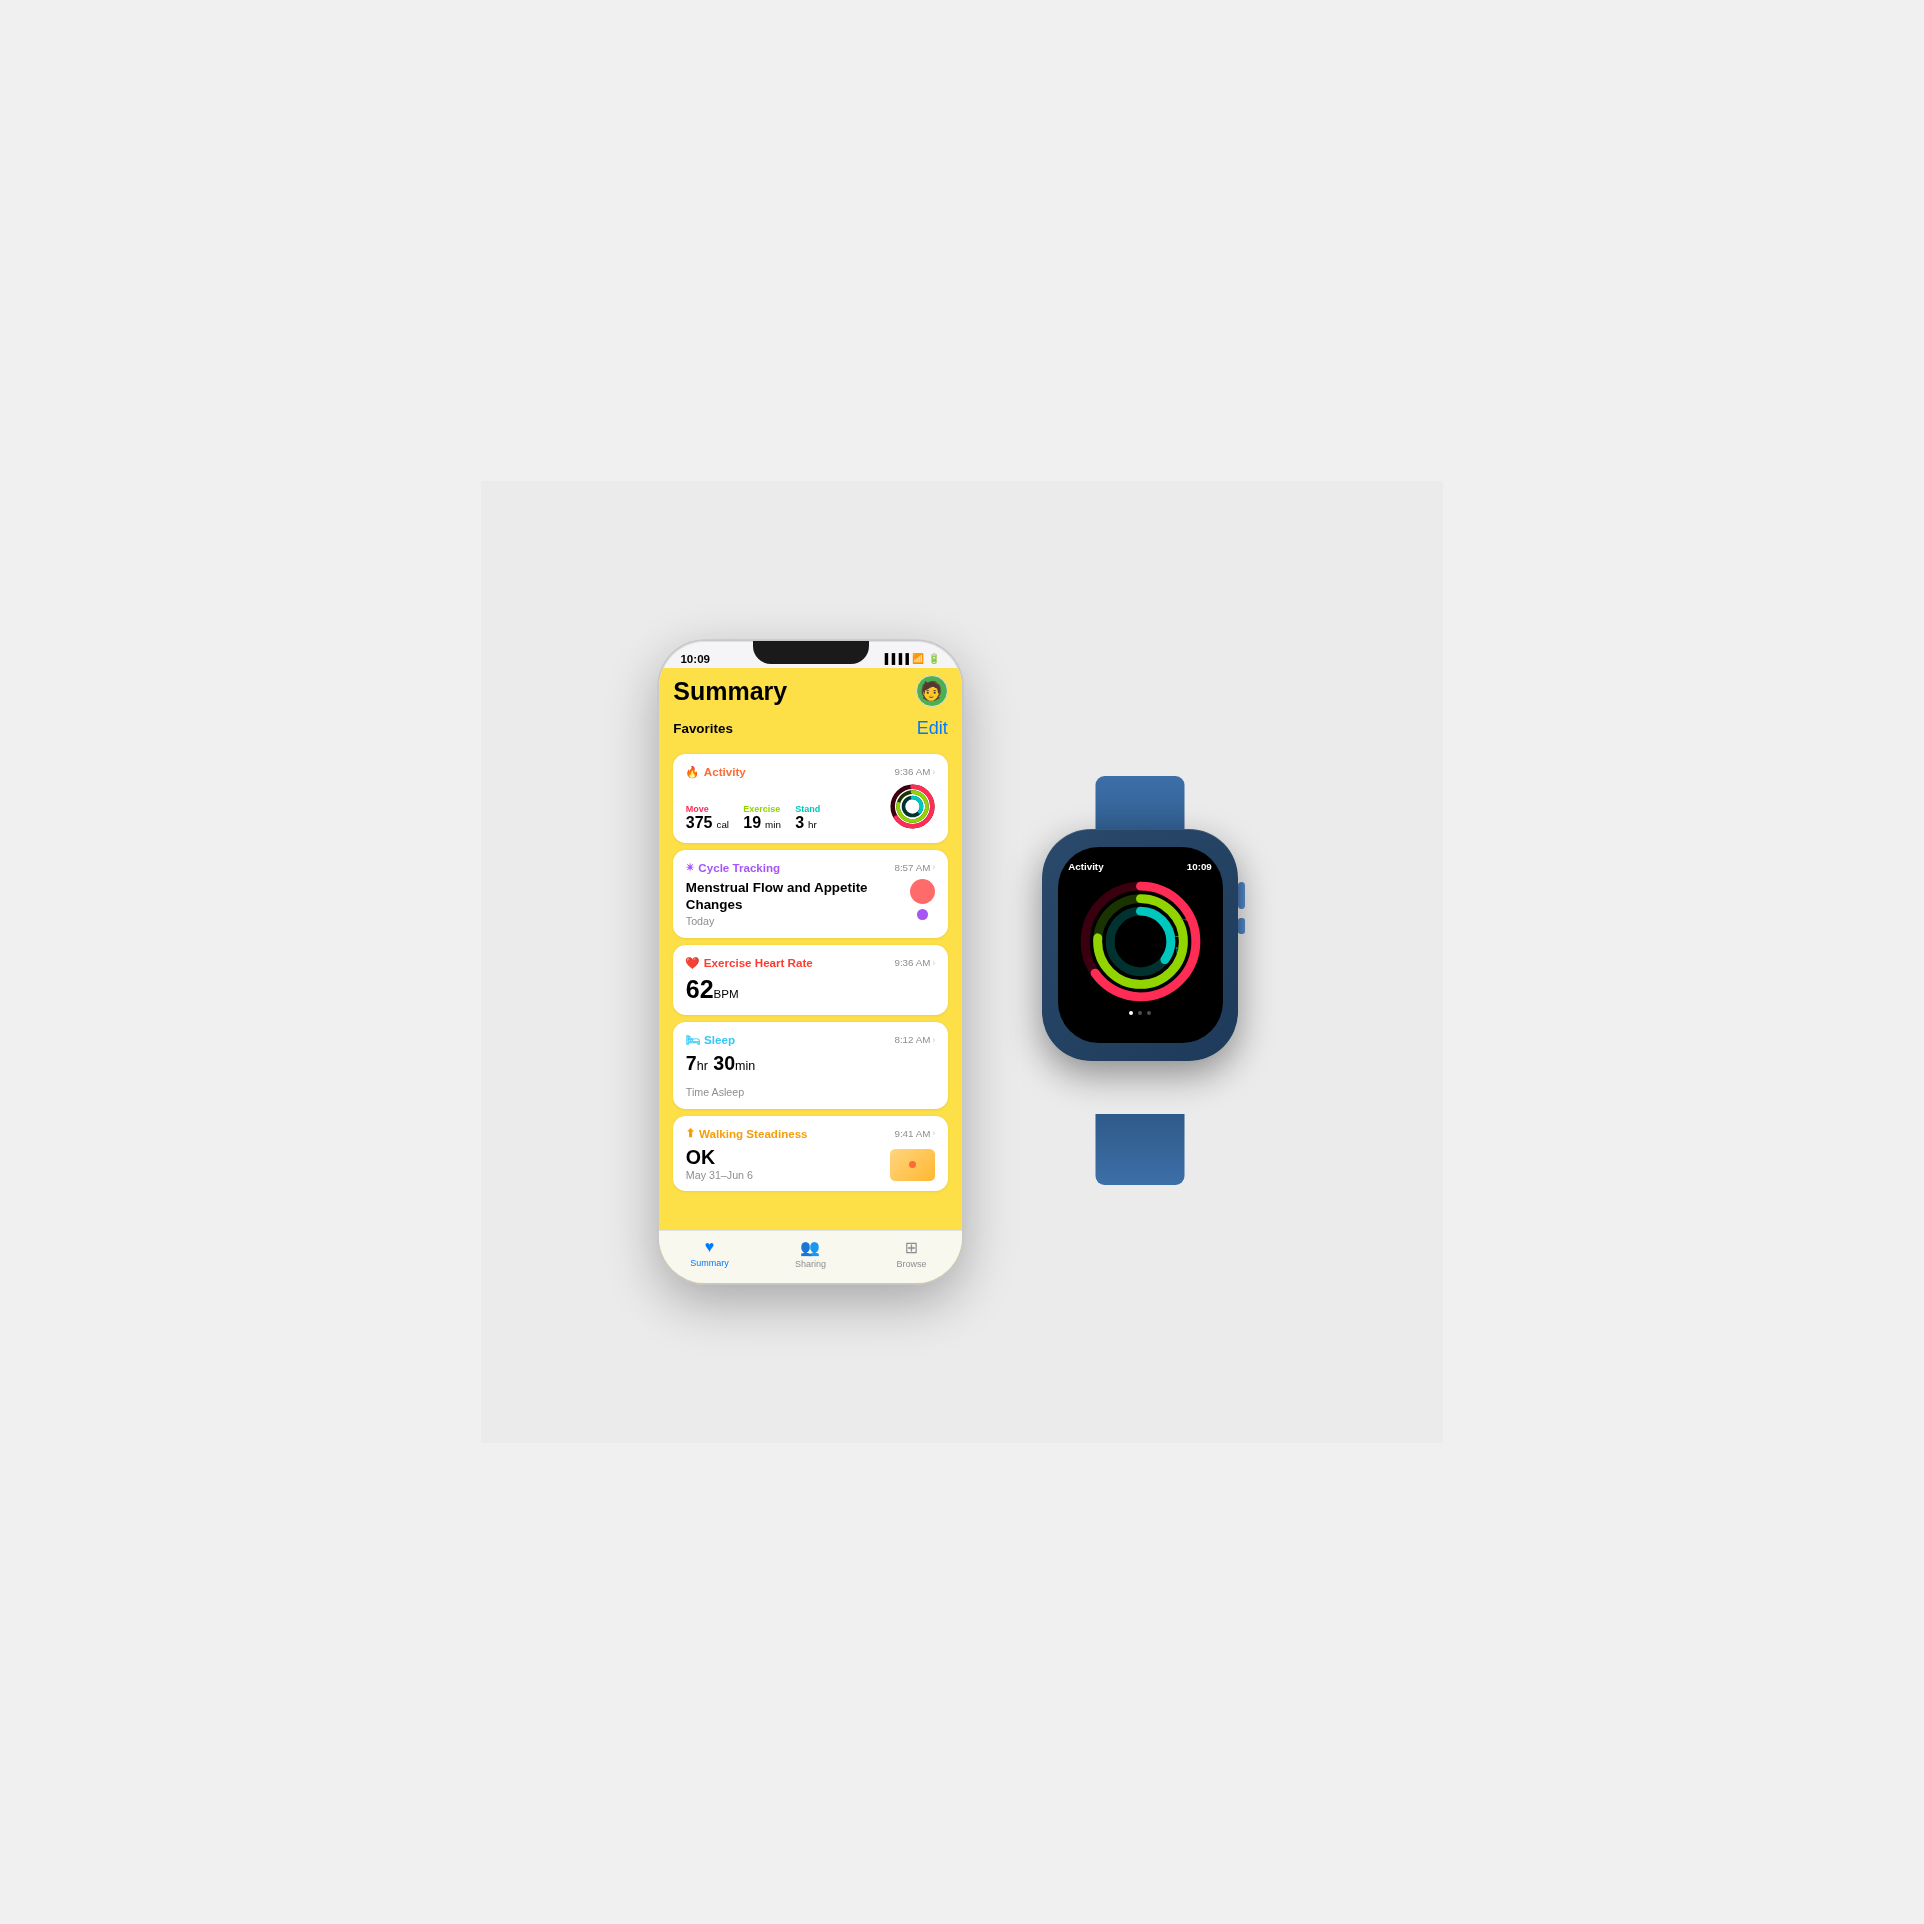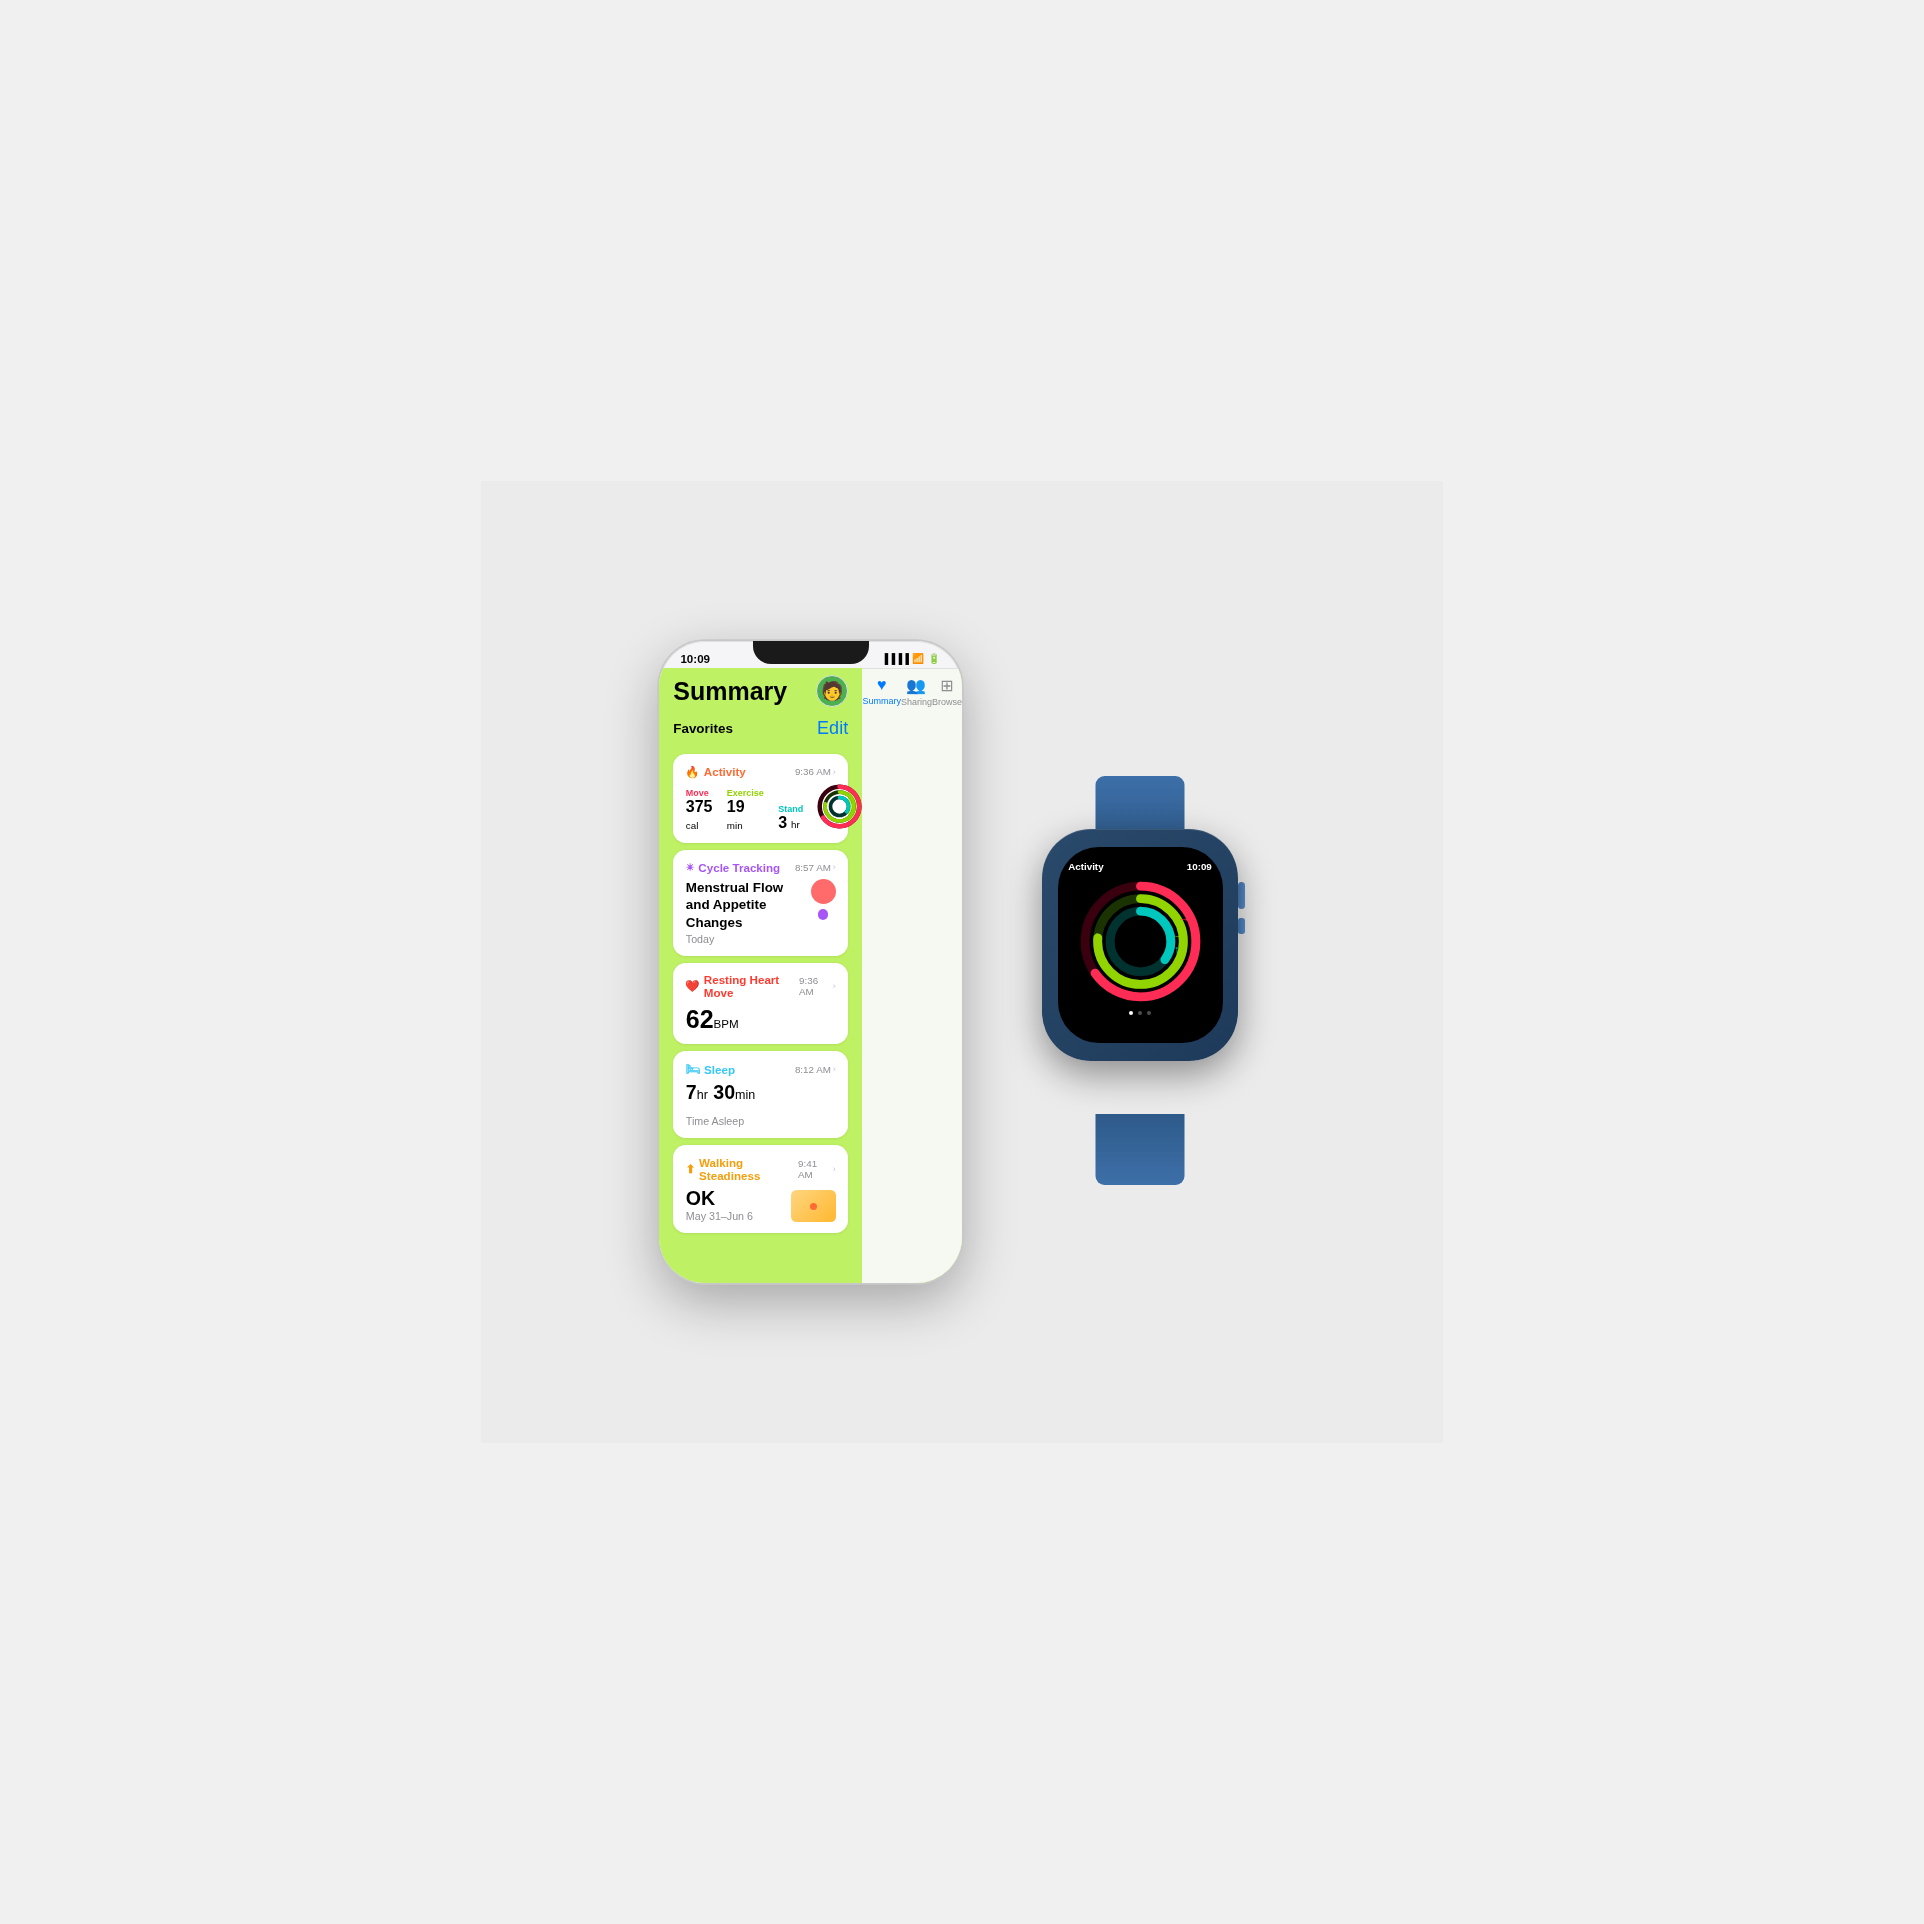--- a/index.html
+++ b/index.html
@@ -52,24 +52,24 @@
       padding: 10.7px 21.4px 3.6px;
       font-size: 10.7px;
       font-weight: 600;
       color: #000;
       flex-shrink: 0;
     }
     .status-time { font-size: 11.6px; font-weight: 700; }
     .status-icons { display: flex; gap: 3.6px; align-items: center; }
     .iphone-screen {
       flex: 1;
-      background: #bef264;
+      background: #fde047;
       overflow: hidden;
       display: flex;
-      flex-direction: row;
+      flex-direction: column;
     }
     .app-content {
       flex: 1;
       overflow: hidden;
       padding: 7.1px 14.3px 0;
     }
     .app-header {
       display: flex;
       justify-content: space-between;
       align-items: center;
@@ -461,21 +461,21 @@
               <div class="cycle-dot-large"></div>
               <div class="cycle-dot-small"></div>
             </div>
           </div>
         </div>
 
         <div class="card">
           <div class="card-header">
             <span class="card-title card-title-heart">
               <span>❤️</span>
-              <span>Resting Heart Move</span>
+              <span>Exercise Heart Rate</span>
             </span>
             <span class="card-time">
               <span>9:36 AM</span>
               <span class="card-chevron">›</span>
             </span>
           </div>
           <div>
             <span class="heart-value">62</span><span class="heart-unit">BPM</span>
           </div>
         </div>

